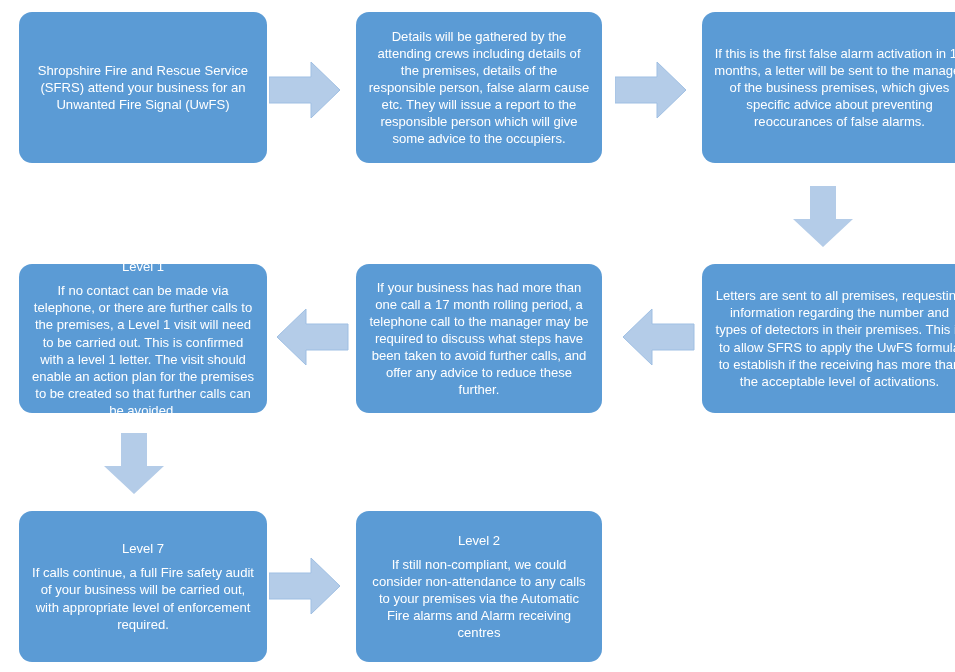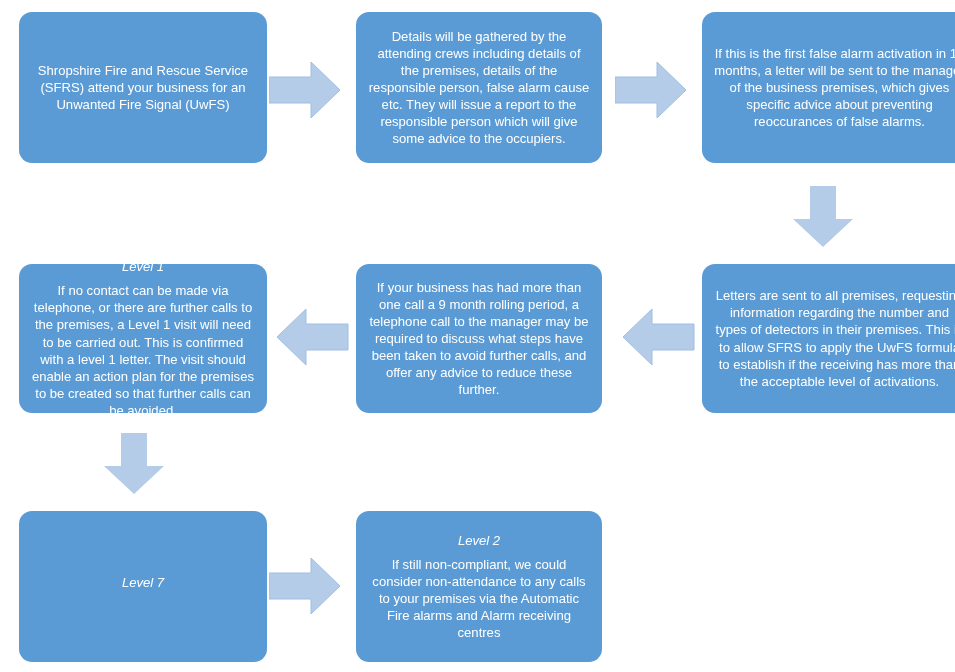--- a/index.html
+++ b/index.html
@@ -31,21 +31,20 @@
     justify-content: center;
     text-align: center;
     padding: 6px 11px;
     line-height: 1.30;
     font-size: 13.1px;
   }
   .node .node-title {
     display: block;
     font-size: 13.1px;
     margin-bottom: 7px;
-    font-style: italic;
   }
   .node .node-body {
     display: block;
   }
 
   
   .col1 { left: 0;  width: 248px; margin-left: 19px; }
   .col2 { left: 356px; width: 246px; }
   .col3 { left: 702px; width: 275px; align-items: flex-end; }
 
@@ -104,21 +103,21 @@
   </div>
 
   <div class="arrow" style="left:277px; top:308px;">
     <svg width="72" height="58" viewBox="0 0 72 58" aria-hidden="true">
       <polygon points="71,16 29,16 29,1 0,29 29,57 29,42 71,42" fill="#B4CCE8" stroke="#9FBFE3" stroke-width="1"></polygon>
     </svg>
   </div>
 
   <div class="node col2 row2 no-title">
 
-    <span class="node-body">If your business has had more than one call a 9 month rolling period, a telephone call to the manager may be required to discuss what steps have been taken to avoid further calls, and offer any advice to reduce these further.</span>
+    <span class="node-body">If your business has had more than one call a 17 month rolling period, a telephone call to the manager may be required to discuss what steps have been taken to avoid further calls, and offer any advice to reduce these further.</span>
   </div>
 
   <div class="arrow" style="left:623px; top:308px;">
     <svg width="72" height="58" viewBox="0 0 72 58" aria-hidden="true">
       <polygon points="71,16 29,16 29,1 0,29 29,57 29,42 71,42" fill="#B4CCE8" stroke="#9FBFE3" stroke-width="1"></polygon>
     </svg>
   </div>
 
   <div class="node col3 row2 no-title">
 
@@ -126,20 +125,21 @@
   </div>
 
   <div class="arrow" style="left:103px; top:433px;">
     <svg width="62" height="62" viewBox="0 0 62 62" aria-hidden="true">
       <polygon points="18,0 44,0 44,33 61,33 31,61 1,33 18,33" fill="#B4CCE8"></polygon>
     </svg>
   </div>
 
   <div class="node col1 row3">
     <span class="node-title">Level 7</span>
+    <span class="node-body">If calls continue, a full Fire safety audit of your business will be carried out, with appropriate level of enforcement required.</span>
   </div>
 
   <div class="arrow" style="left:269px; top:557px;">
     <svg width="72" height="58" viewBox="0 0 72 58" aria-hidden="true">
       <polygon points="0,16 42,16 42,1 71,29 42,57 42,42 0,42" fill="#B4CCE8" stroke="#9FBFE3" stroke-width="1"></polygon>
     </svg>
   </div>
 
   <div class="node col2 row3">
     <span class="node-title">Level 2</span>

